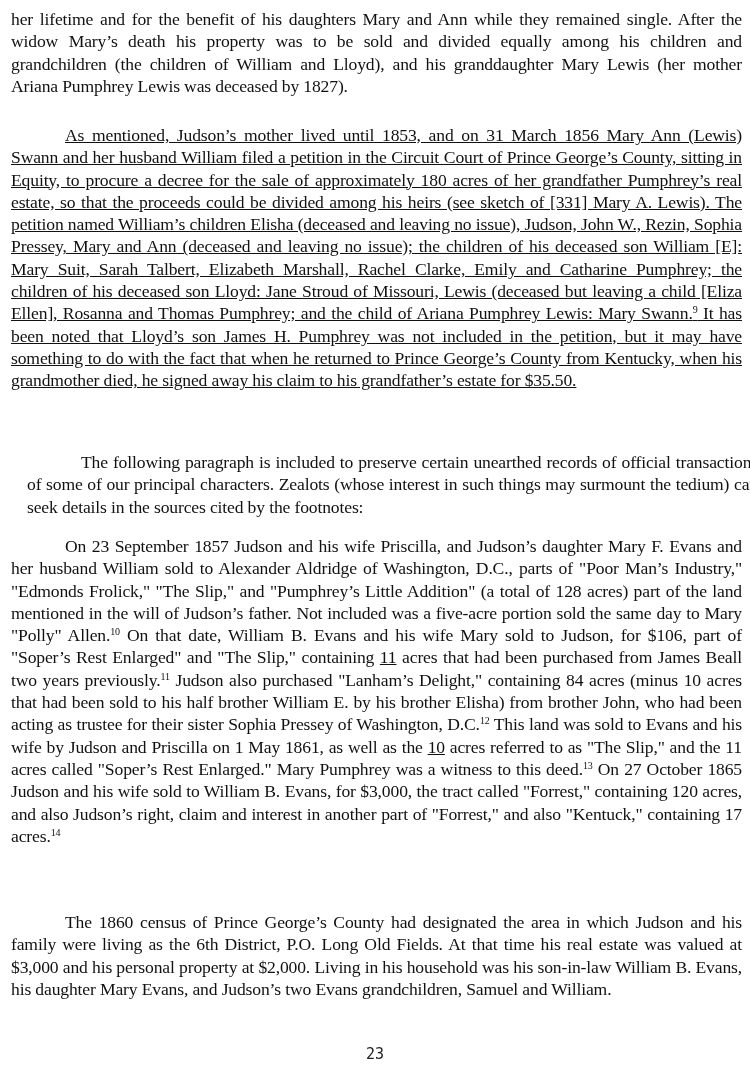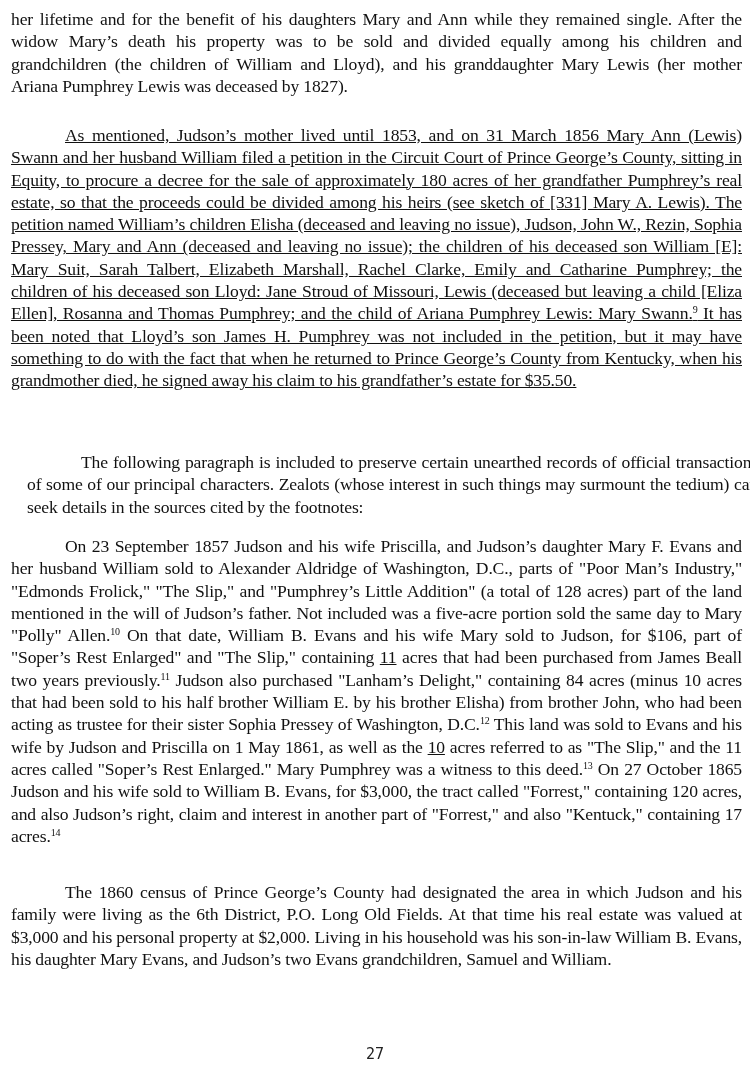--- a/index.html
+++ b/index.html
@@ -14,21 +14,21 @@
       font-size: 17.6px;
       line-height: 22.3px;
       text-align: justify;
       letter-spacing: -0.15px;
     }
     .indent { text-indent: 54px; }
     .p1 { position: absolute; top: 5px; left: 0; width: 731px; }
     .p2 { position: absolute; top: 121px; left: 0; width: 731px; text-decoration: underline; }
     .p3 { position: absolute; top: 448px; left: 16px; width: 731px; font-family: Liberation Serif, serif; }
     .p4 { position: absolute; top: 532px; left: 0; width: 731px; }
-    .p5 { position: absolute; top: 878px; left: 0; width: 731px; }
+    .p5 { position: absolute; top: 908px; left: 0; width: 731px; }
     sup { font-size: 10px; line-height: 0; vertical-align: 6px; }
     u { text-decoration: underline; }
     .page-number {
       position: absolute; top: 1045px; left: 0; width: 750px; text-align: center;
       font-size: 15px; font-family: "DejaVu Sans Mono", monospace; color: #222;
     }
   </style>
 </head>
 <body>
 
@@ -39,13 +39,13 @@
   <p class="p2 indent"><span>As mentioned, Judson’s mother lived until 1853, and on 31 March 1856 Mary Ann (Lewis) Swann and her husband William filed a petition in the Circuit Court of Prince George’s County, sitting in Equity, to procure a decree for the sale of approximately 180 acres of her grandfather Pumphrey’s real estate, so that the proceeds could be divided among his heirs (see sketch of [331] Mary A. Lewis). The petition named William’s children Elisha (deceased and leaving no issue), Judson, John W., Rezin, Sophia Pressey, Mary and Ann (deceased and leaving no issue); the children of his deceased son William [E]: Mary Suit, Sarah Talbert, Elizabeth Marshall, Rachel Clarke, Emily and Catharine Pumphrey; the children of his deceased son Lloyd: Jane Stroud of Missouri, Lewis (deceased but leaving a child [Eliza Ellen], Rosanna and Thomas Pumphrey; and the child of Ariana Pumphrey Lewis: Mary Swann.</span><sup>9</sup><span> It has been noted that Lloyd’s son James H. Pumphrey was not included in the petition, but it may have something to do with the fact that when he returned to Prince George’s County from Kentucky, when his grandmother died, he signed away his claim to his grandfather’s estate for $35.50.</span></p>
 
   <p class="p3 indent">The following paragraph is included to preserve certain unearthed records of official transactions of some of our principal characters. Zealots (whose interest in such things may surmount the tedium) can seek details in the sources cited by the footnotes:</p>
 
   <p class="p4 indent"><span>On 23 September 1857 Judson and his wife Priscilla, and Judson’s daughter Mary F. Evans and her husband William sold to Alexander Aldridge of Washington, D.C., parts of "Poor Man’s Industry," "Edmonds Frolick," "The Slip," and "Pumphrey’s Little Addition" (a total of 128 acres) part of the land mentioned in the will of Judson’s father. Not included was a five-acre portion sold the same day to Mary "Polly" Allen.</span><sup>10</sup><span> On that date, William B. Evans and his wife Mary sold to Judson, for $106, part of "Soper’s Rest Enlarged" and "The Slip," containing </span><u>11</u><span> acres that had been purchased from James Beall two years previously.</span><sup>11</sup><span> Judson also purchased "Lanham’s Delight," containing 84 acres (minus 10 acres that had been sold to his half brother William E. by his brother Elisha) from brother John, who had been acting as trustee for their sister Sophia Pressey of Washington, D.C.</span><sup>12</sup><span>  This land was sold to Evans and his wife by Judson and Priscilla on 1 May 1861, as well as the </span><u>10</u><span> acres referred to as "The Slip," and the 11 acres called "Soper’s Rest Enlarged." Mary Pumphrey was a witness to this deed.</span><sup>13</sup><span> On 27 October 1865 Judson and his wife sold to William B. Evans, for $3,000, the tract called "Forrest," containing 120 acres, and also Judson’s right, claim and interest in another part of "Forrest," and also "Kentuck," containing 17 acres.</span><sup>14</sup></p>
 
   <p class="p5 indent">The 1860 census of Prince George’s County had designated the area in which Judson and his family were living as the 6th District, P.O. Long Old Fields.  At that time his real estate was valued at $3,000 and his personal property at $2,000.  Living in his household was his son-in-law William B. Evans, his daughter Mary Evans, and Judson’s two Evans grandchildren, Samuel and William.</p>
 
 </div>
 
-<div class="page-number">27</div>
+<div class="page-number">23</div>
 
 </body></html>

